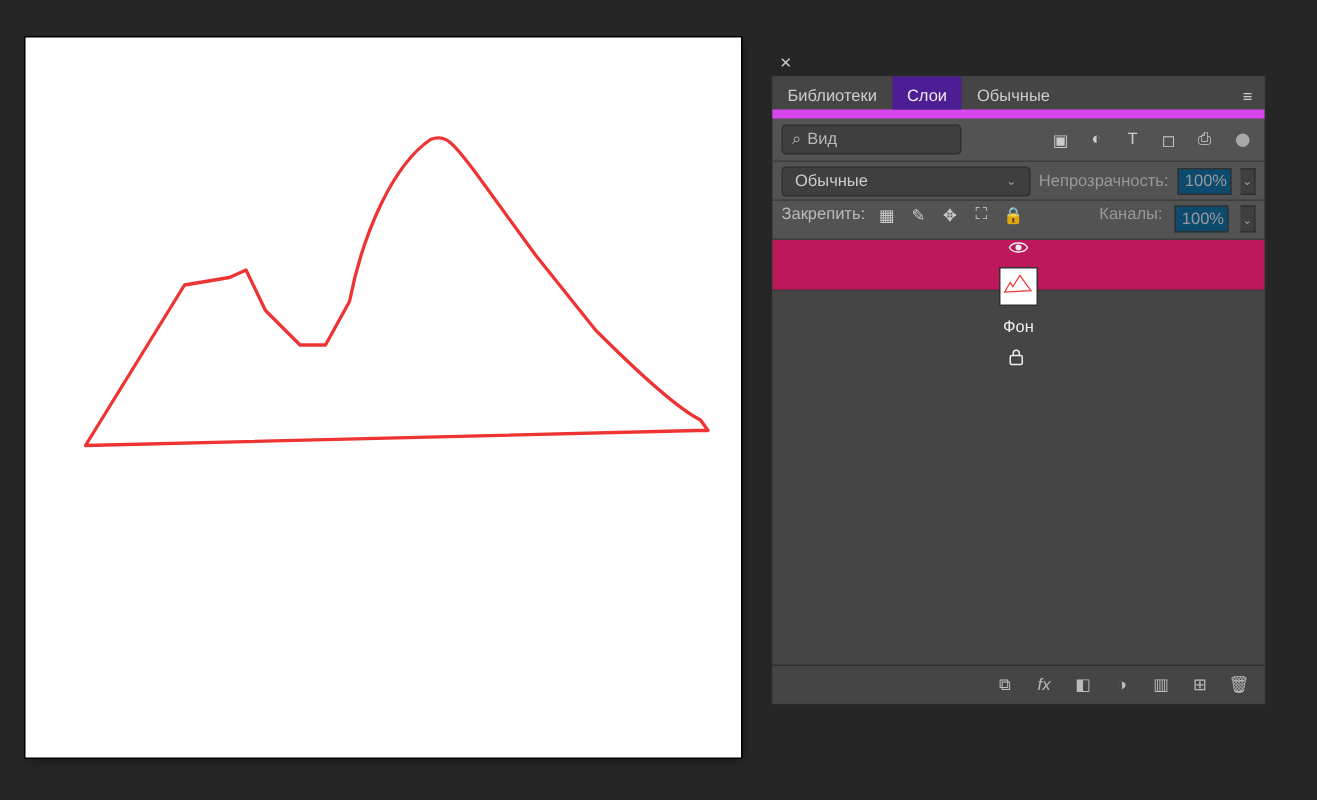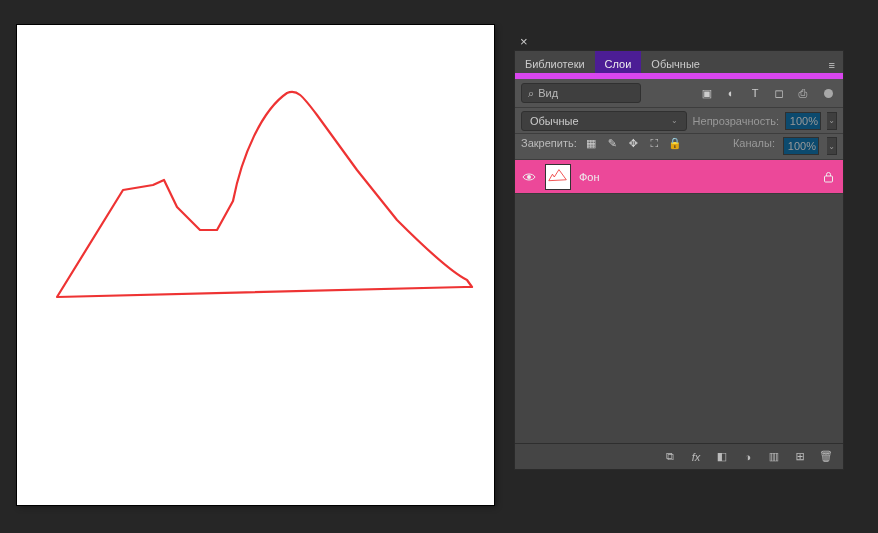--- a/index.html
+++ b/index.html
@@ -154,24 +154,25 @@
 
   .layers-list {
     flex: 1;
     background: #454545;
     overflow: hidden;
   }
   .layer-row {
     display: flex;
     align-items: center;
     height: 34px;
-    background: #ec4899;
+    background: #be185d;
     border-bottom: 1px solid #3a3a3a;
     padding: 0 6px;
     gap: 8px;
+    flex-direction: column;
   }
   .vis-col {
     width: 16px;
     display:flex; justify-content:center;
     color:#eee;
     cursor:pointer;
   }
   .thumb {
     width: 26px; height: 26px;
     background: #fff;

